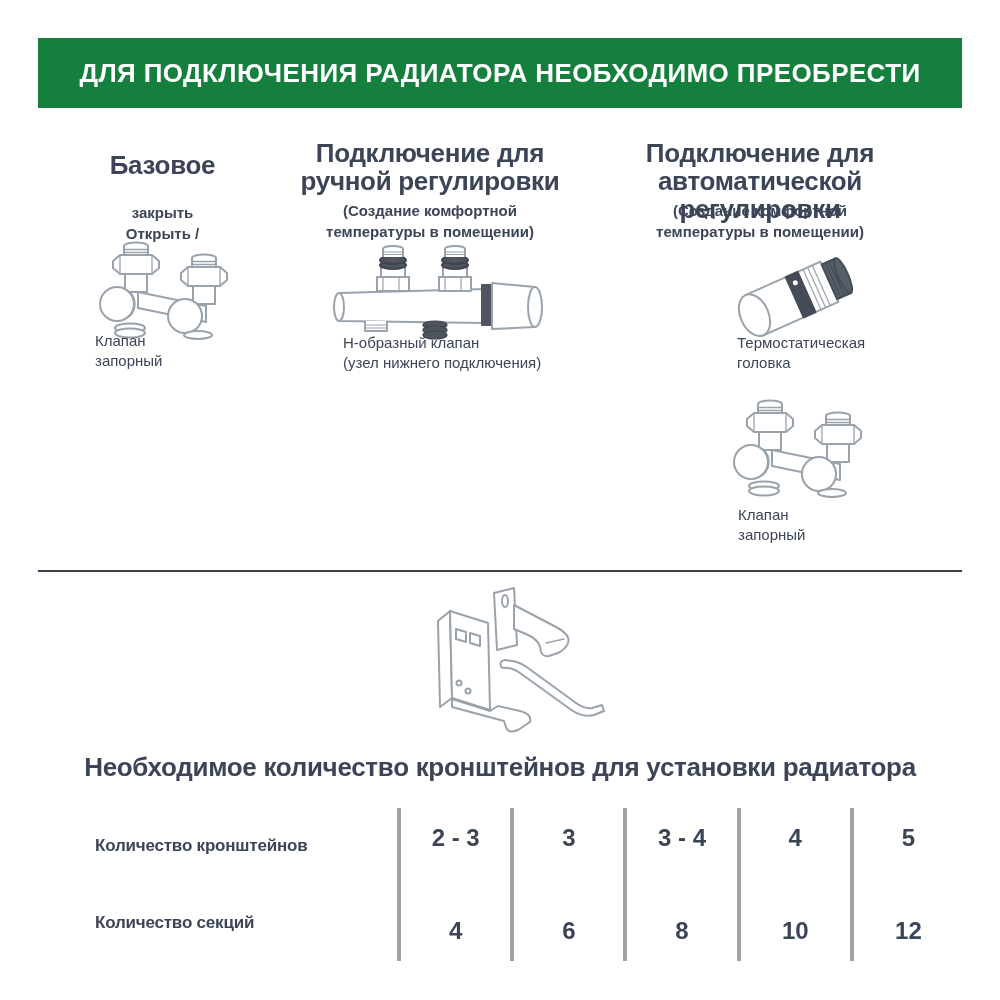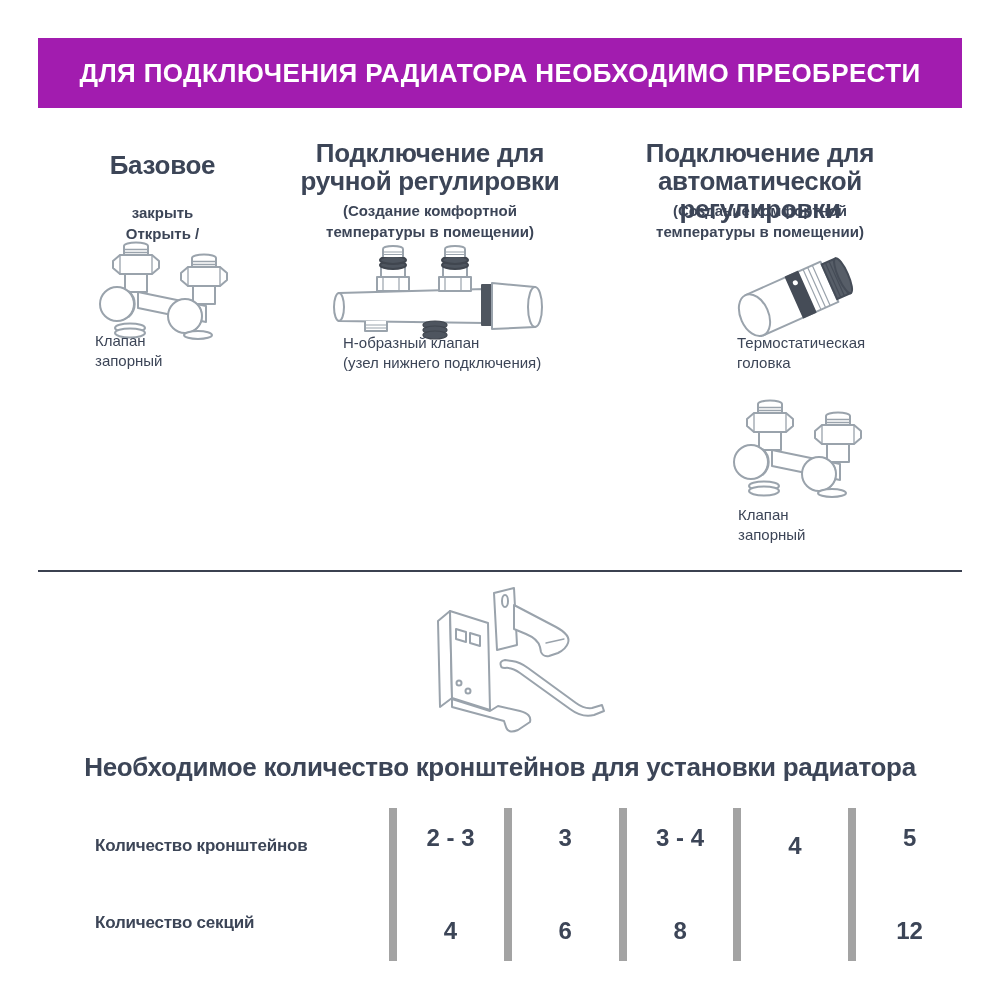--- a/index.html
+++ b/index.html
@@ -1,32 +1,32 @@
 <!DOCTYPE html>
 <html><head>
 <meta charset="utf-8">
 <style>
   html,body{margin:0;padding:0;background:#ffffff;}
   body{width:1000px;height:1000px;position:relative;overflow:hidden;
        font-family:"Liberation Sans","DejaVu Sans",sans-serif;color:#3c4557;}
   .abs{position:absolute;}
-  .header-banner{left:38px;top:38px;width:924px;height:70px;background:#a21caf;
+  .header-banner{left:38px;top:38px;width:924px;height:70px;background:#15803d;
        display:flex;align-items:center;justify-content:center;}
   .header-banner span{color:#ffffff;font-size:26px;font-weight:700;letter-spacing:.4px;white-space:nowrap;}
   .col-title{font-size:26px;font-weight:700;line-height:28px;text-align:center;letter-spacing:-.3px;}
   .col-sub{font-size:15px;font-weight:700;line-height:21px;text-align:center;}
   .caption{font-size:15px;font-weight:400;line-height:20px;text-align:left;}
   .cap-line{display:block;}
   .divider{left:38px;top:570px;width:924px;height:2px;background:#3b4150;}
   .section-title{left:0;top:752px;width:1000px;text-align:center;font-size:26px;font-weight:700;letter-spacing:-.3px;}
   .btable{left:38px;top:808px;width:925px;height:153px;display:flex;}
   .bt-labelcol{width:367px;display:flex;flex-direction:column;}
   .bt-label{height:50%;display:flex;align-items:center;padding-left:57px;
        font-size:17px;font-weight:700;letter-spacing:-.2px;}
-  .bt-col{width:111.6px;display:flex;flex-direction:column;border-left:8px solid #a3a3a3;gap:32px;}
+  .bt-col{width:111.6px;display:flex;flex-direction:column;border-left:4px solid #a3a3a3;gap:32px;}
   .bt-val{height:50%;display:flex;align-items:center;justify-content:center;
        font-size:24px;font-weight:700;}
   svg{display:block;overflow:visible;}
 </style>
 </head>
 <body>
 
 <div class="abs header-banner">
   <span>ДЛЯ ПОДКЛЮЧЕНИЯ РАДИАТОРА НЕОБХОДИМО ПРЕОБРЕСТИ</span>
 </div>
@@ -196,18 +196,19 @@
   <div class="bt-col">
     <div class="bt-val">3</div>
     <div class="bt-val">6</div>
   </div>
   <div class="bt-col">
     <div class="bt-val">3 - 4</div>
     <div class="bt-val">8</div>
   </div>
   <div class="bt-col">
     <div class="bt-val">4</div>
+    <div class="bt-val">10</div>
   </div>
   <div class="bt-col">
     <div class="bt-val">5</div>
     <div class="bt-val">12</div>
   </div>
 </div>
 
 </body></html>

